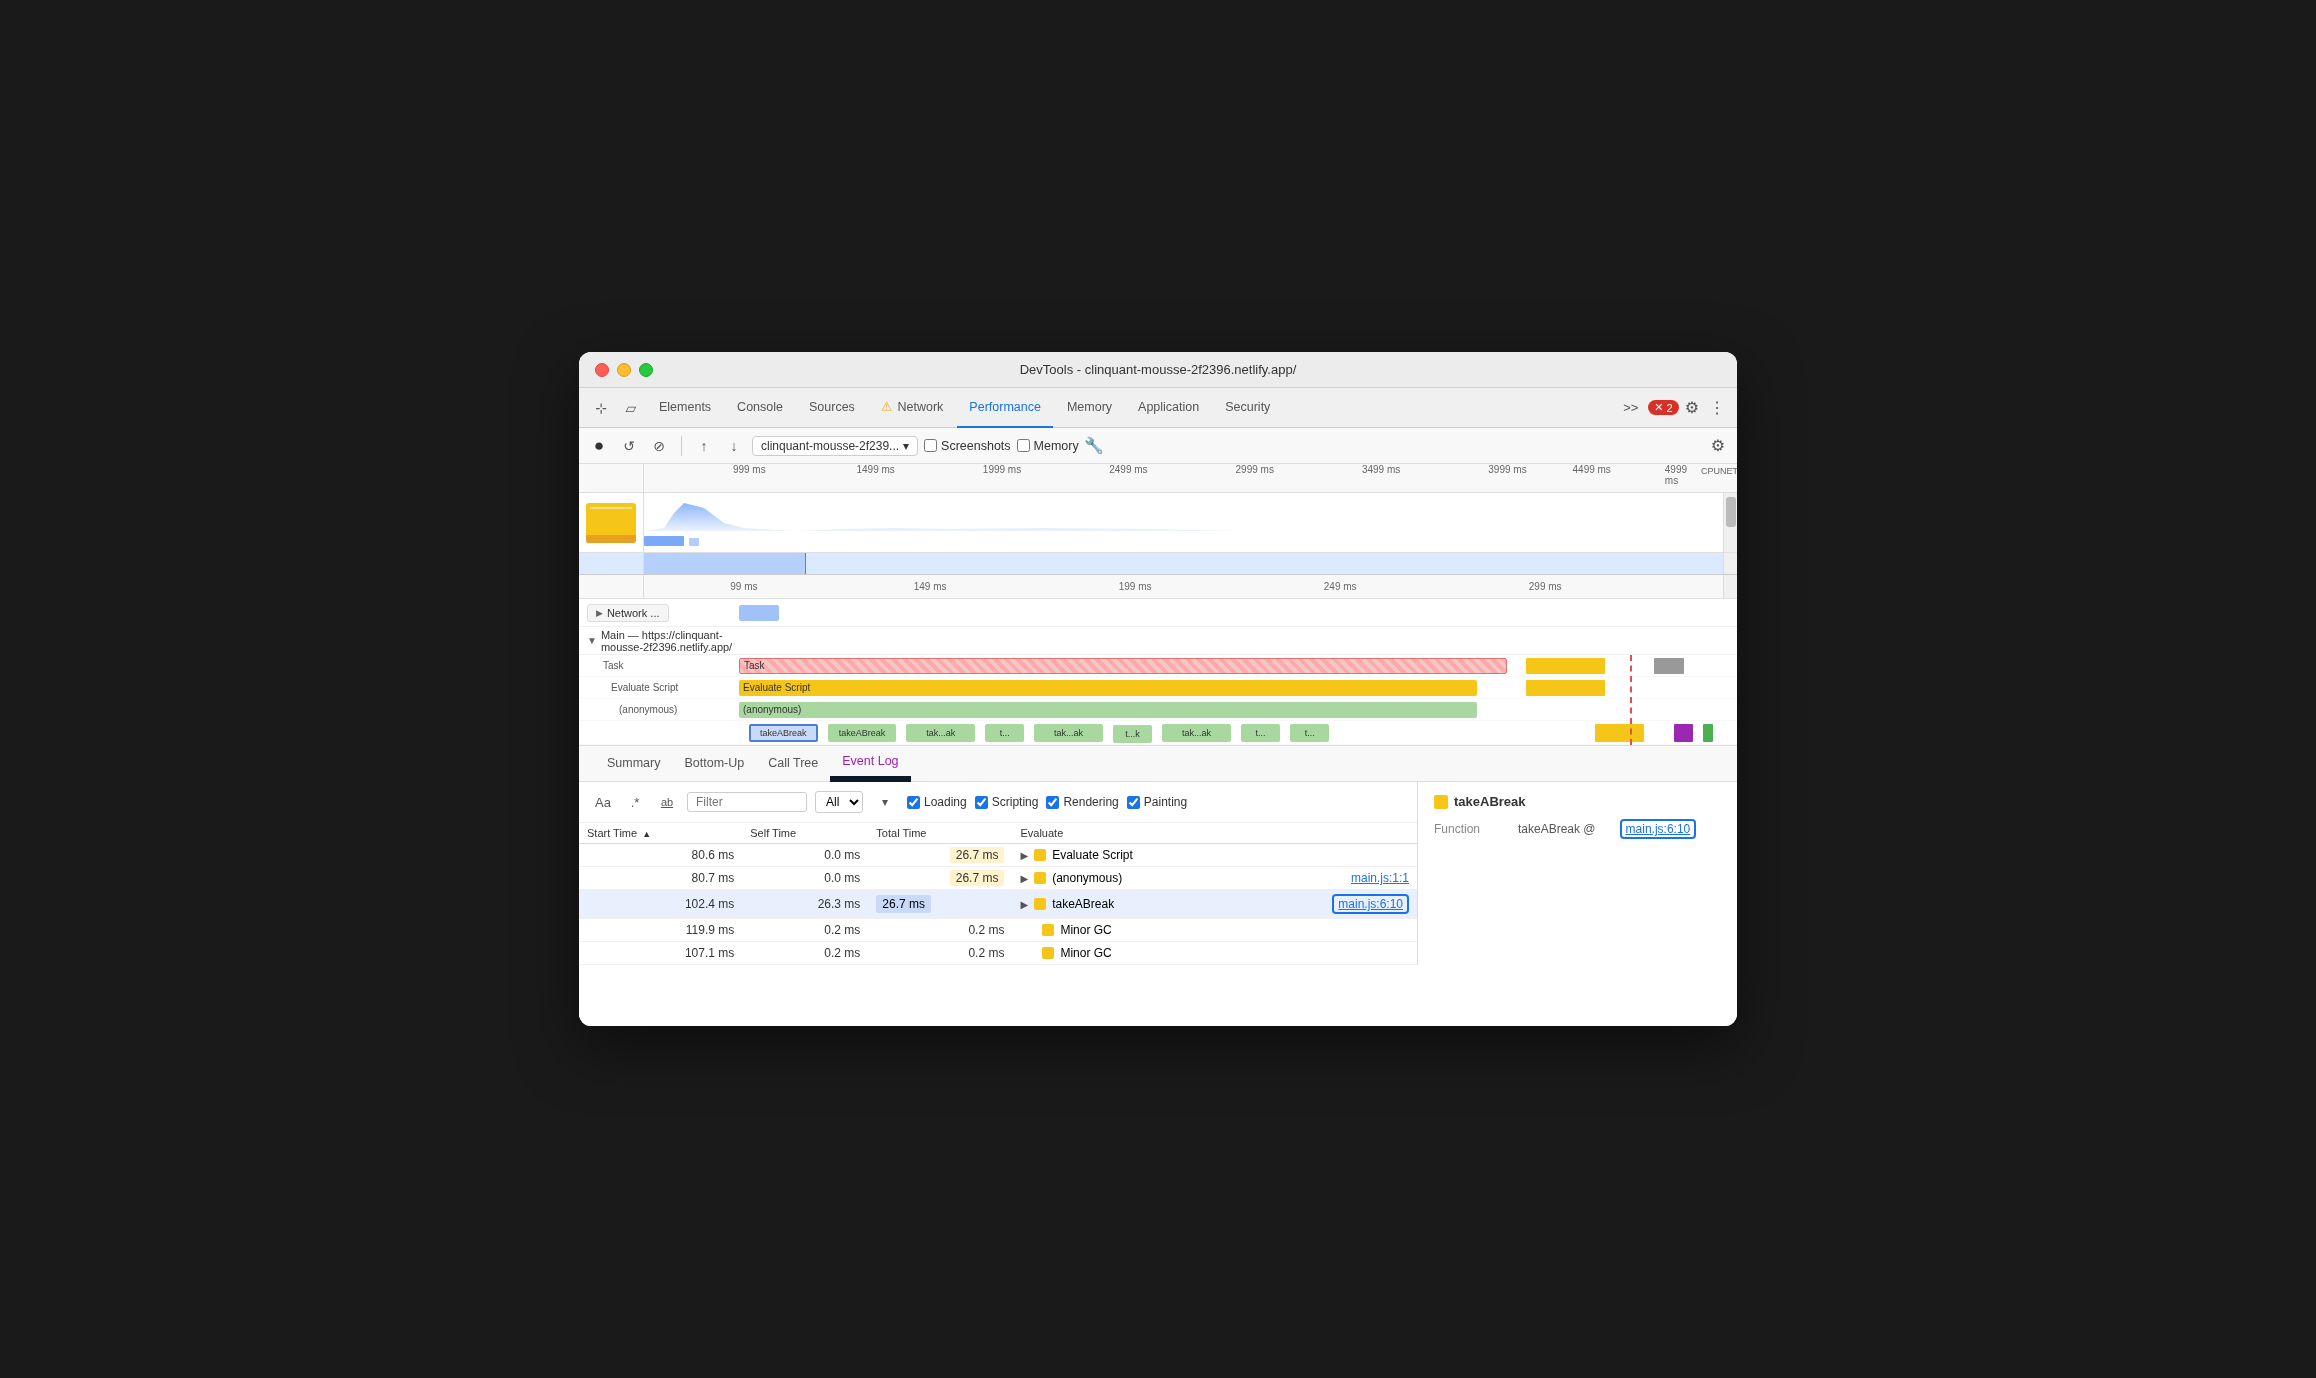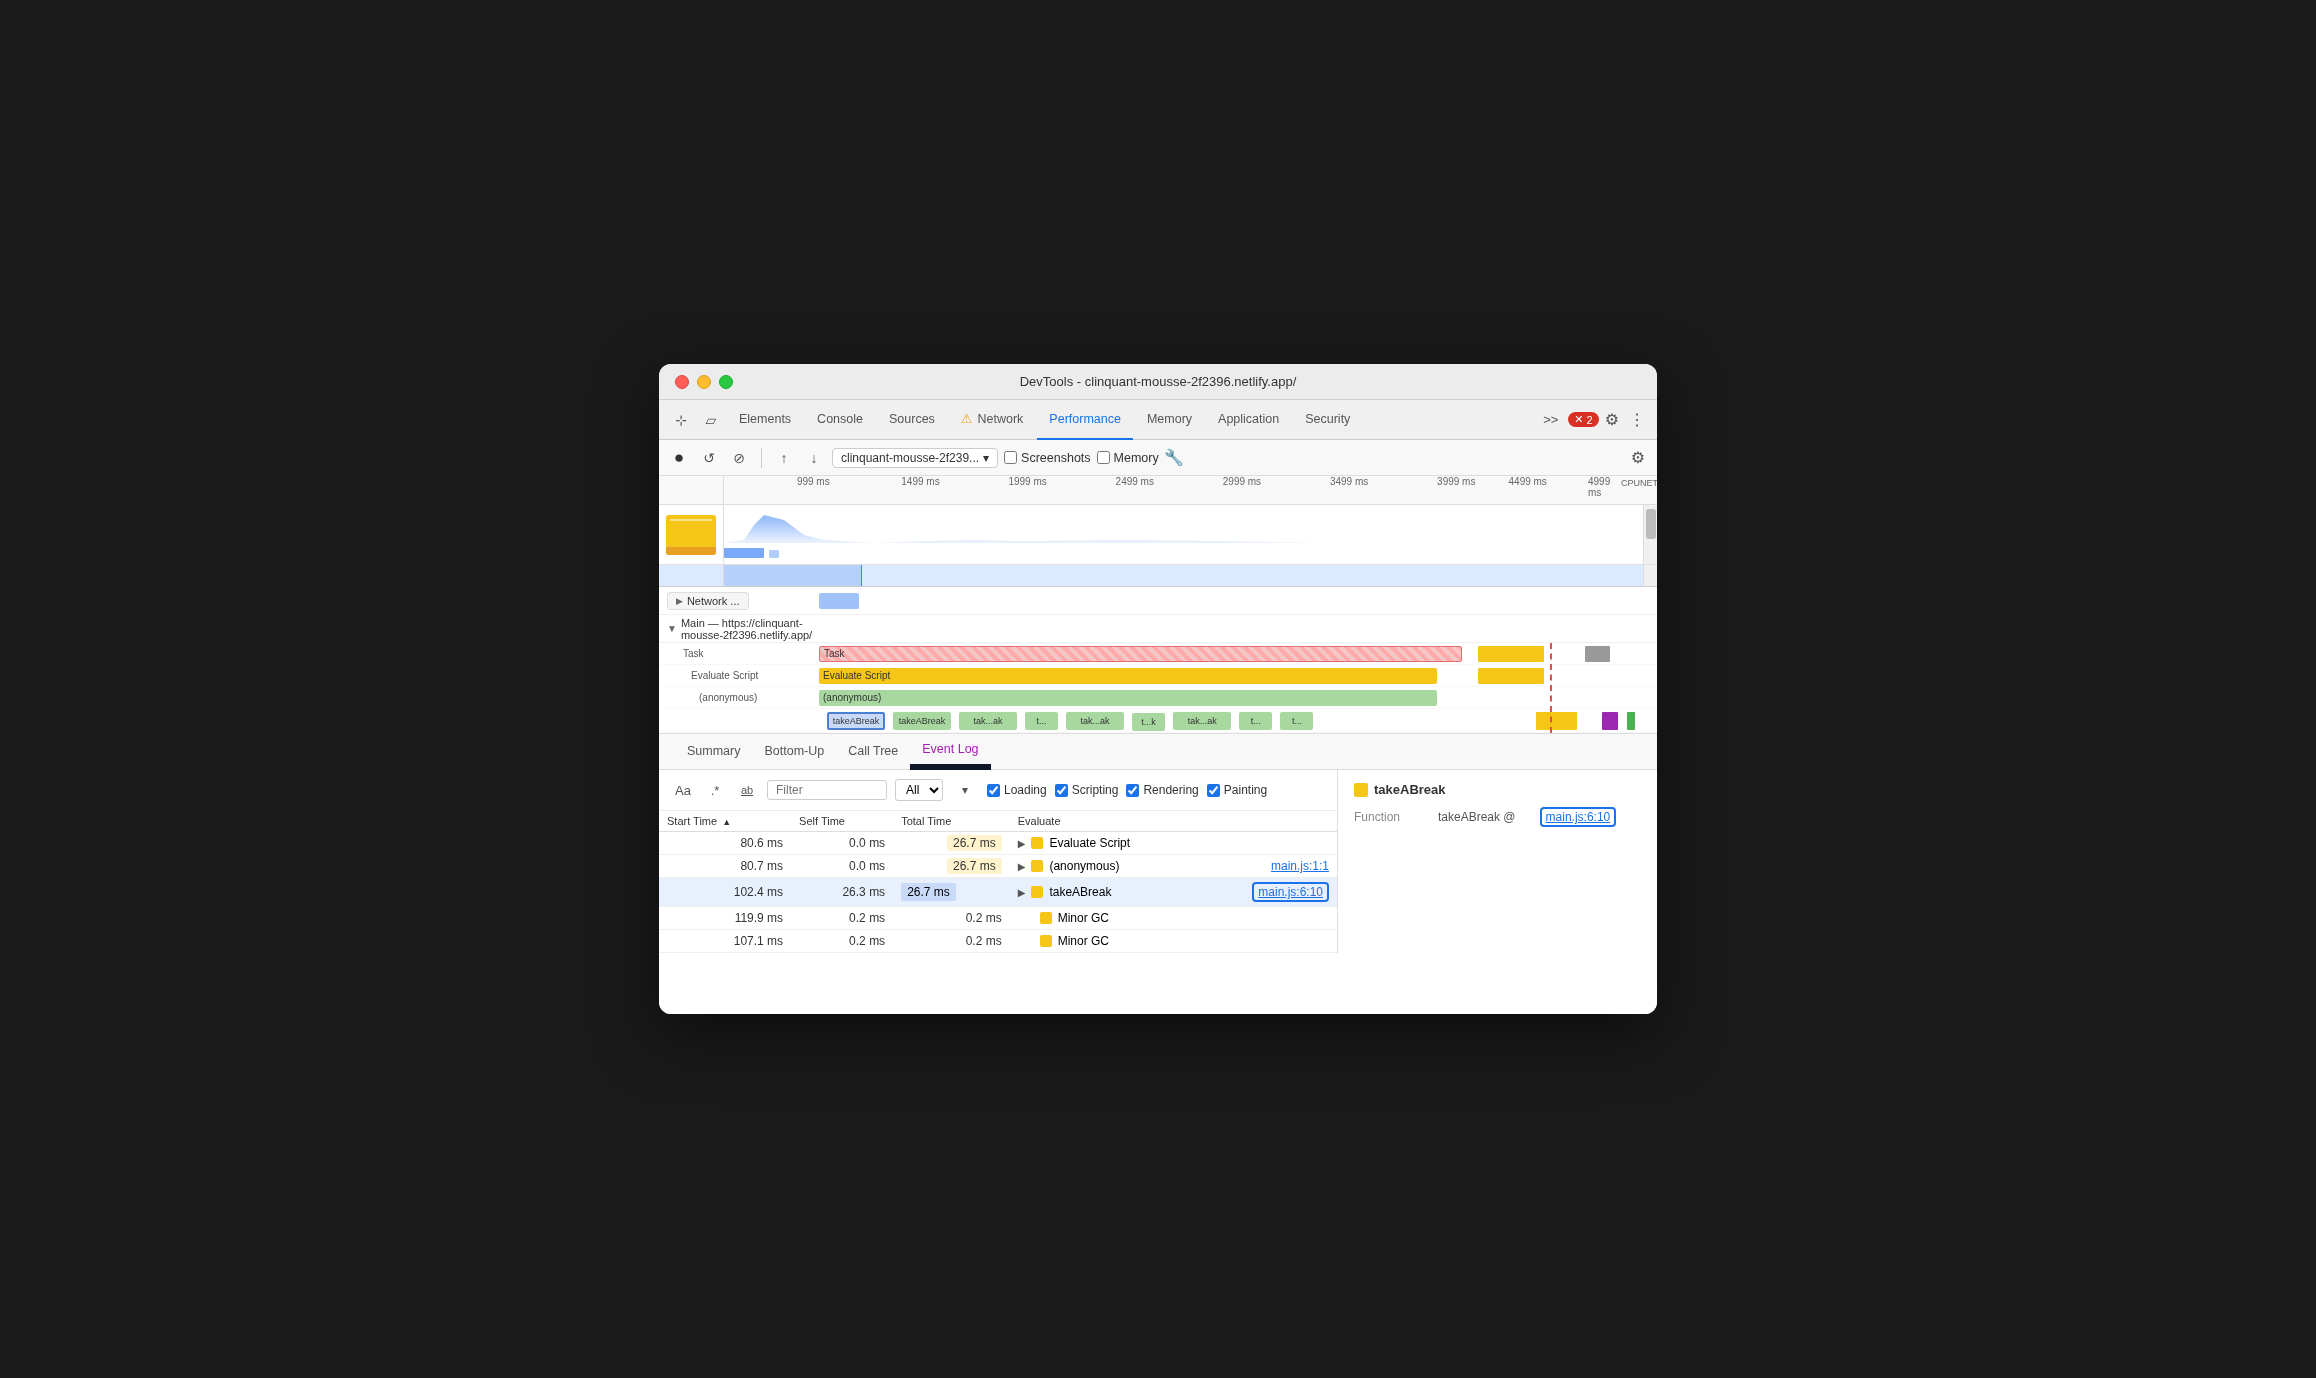--- a/index.html
+++ b/index.html
@@ -6,21 +6,21 @@
     body {
       background: #1a1a1a;
       display: flex;
       justify-content: center;
       align-items: center;
       min-height: 100vh;
       font-family: -apple-system, BlinkMacSystemFont, 'Helvetica Neue', Arial, sans-serif;
     }
 
     .window {
-      width: 998px;
+      width: 1158px;
       background: #f0f0f0;
       border-radius: 12px;
       box-shadow: 0 20px 60px rgba(0,0,0,0.5);
       overflow: hidden;
     }
 
     
     .title-bar {
       background: #ececec;
       height: 36px;
@@ -551,20 +551,31 @@
 
     <div style="height:22px; background:#dbeafe; border-bottom:1px solid #ccc; position:relative; display:flex;">
       <div style="width:65px; border-right:1px solid #ddd;"></div>
       <div style="flex:1; background:#dbeafe; position:relative;">
 
         <div style="position:absolute; left:0; width:15%; height:100%; background:rgba(66,133,244,0.25); border-right:1px solid #4285f4;"></div>
       </div>
       <div style="width:14px; background:#f0f0f0; border-left:1px solid #ddd;"></div>
     </div>
 
+    <div style="display:flex; height:24px; background:#f8f8f8; border-bottom:1px solid #e0e0e0; font-size:10px; color:#666;">
+      <div style="width:65px; border-right:1px solid #ddd;"></div>
+      <div style="flex:1; position:relative; display:flex; align-items:center;">
+        <span style="position:absolute; left:8%;">99 ms</span>
+        <span style="position:absolute; left:25%;">149 ms</span>
+        <span style="position:absolute; left:44%;">199 ms</span>
+        <span style="position:absolute; left:63%;">249 ms</span>
+        <span style="position:absolute; left:82%;">299 ms</span>
+      </div>
+      <div style="width:14px; background:#f0f0f0; border-left:1px solid #ddd;"></div>
+    </div>
 
     <div class="network-row">
       <div class="network-label-area">
         <div class="network-pill">
           <span class="expand-arrow">▶</span>
           <span>Network ...</span>
         </div>
       </div>
       <div style="flex:1; height:22px; position:relative;">
 

